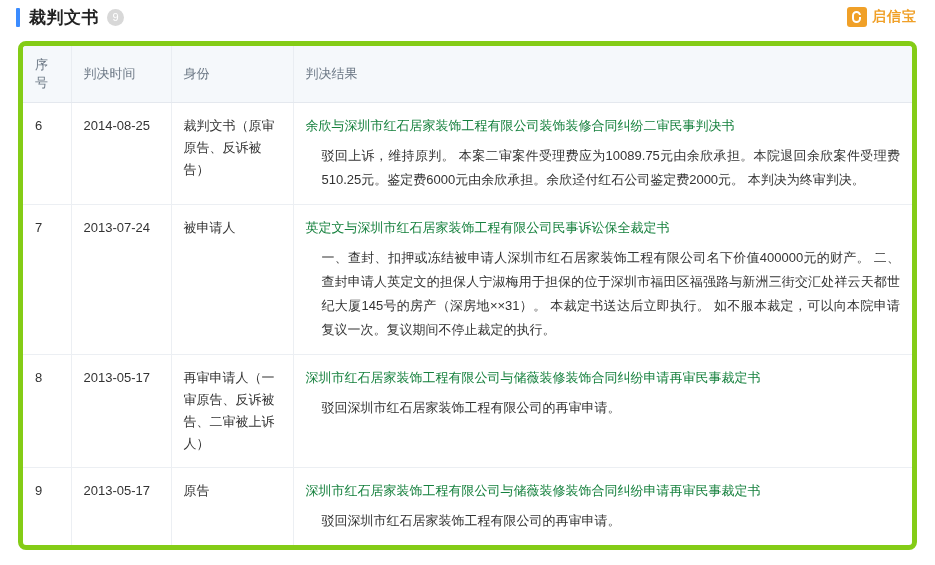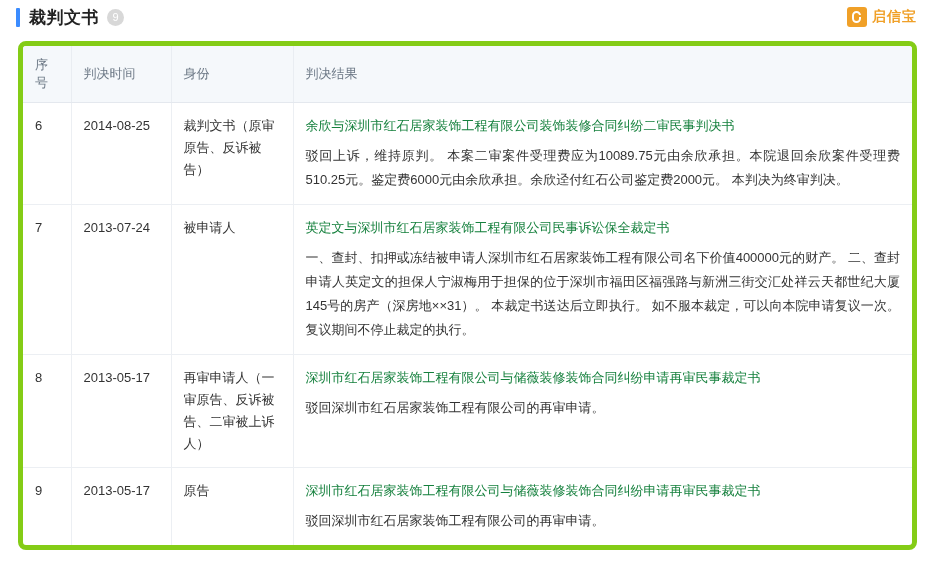--- a/index.html
+++ b/index.html
@@ -141,20 +141,21 @@
     text-decoration: none;
     cursor: pointer;
     display: block;
     line-height: 22px;
   }
   .doc-summary {
     margin-top: 7px;
     color: #333333;
     line-height: 24px;
     text-align: justify;
+    margin-left: 16px;
   }
 
   
   .pager {
     display: flex;
     justify-content: flex-end;
     align-items: center;
     gap: 6px;
     margin: 16px 18px 0 18px;
   }

